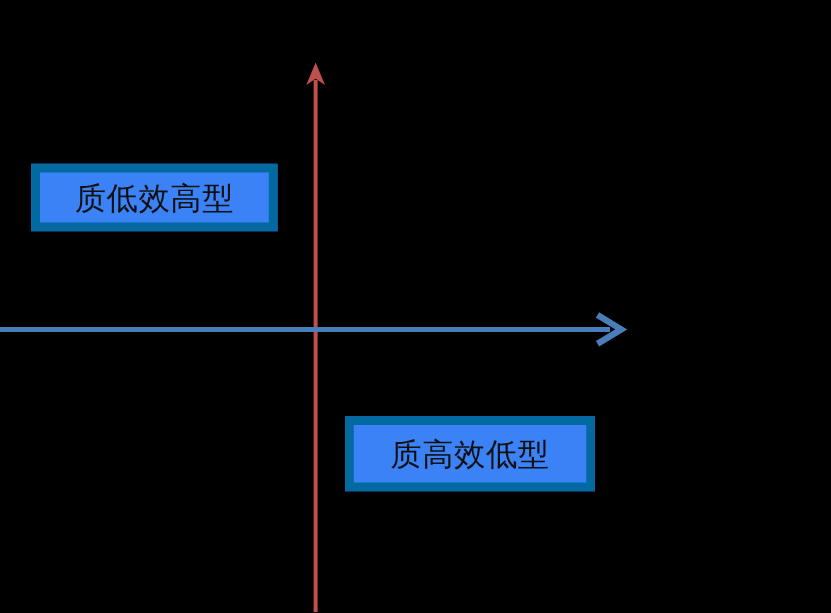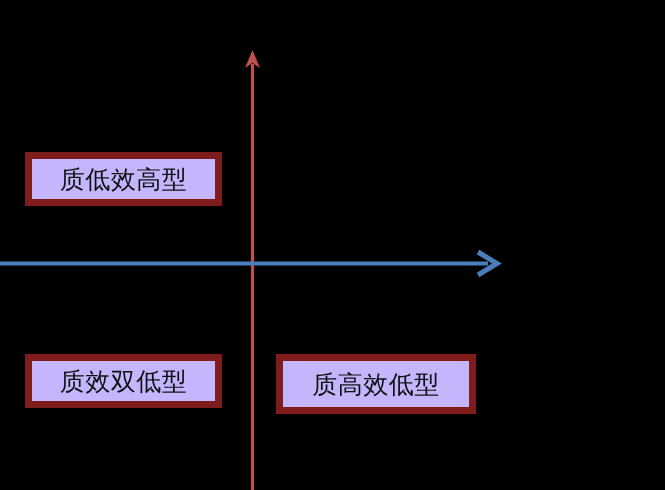--- a/index.html
+++ b/index.html
@@ -19,27 +19,26 @@
     position: absolute;
     left: 0;
     top: 0;
     width: 665px;
     height: 490px;
     pointer-events: none;
   }
   .quadrant-box {
     position: absolute;
     box-sizing: border-box;
-    background: #c4b5fd;
-    border: 7px solid #7f1d1d;
+    background: #3b82f6;
+    border: 7px solid #0369a1;
     display: flex;
     align-items: center;
     justify-content: center;
     z-index: 5;
-    margin-top: 21px;
   }
   .quadrant-label {
     color: #101010;
     font-size: 25px;
     line-height: 1;
     letter-spacing: 0.5px;
     white-space: nowrap;
     font-family: "DejaVu Sans", "Liberation Sans", sans-serif;
   }
   #box-q2 { left: 25px;  top: 131px; width: 197px; height: 54px; }
@@ -61,21 +60,18 @@
     <line x1="0" y1="263.5" x2="488" y2="263.5" stroke="#4a7ebb" stroke-width="4"></line>
 
     <polyline points="478,252 497,263.5 478,275" fill="none" stroke="#4a7ebb" stroke-width="5" stroke-linecap="butt" stroke-linejoin="miter"></polyline>
   </svg>
 
   <div class="quadrant-box" id="box-q2">
     <span class="quadrant-label">质低效高型</span>
   </div>
 
 
-  <div class="quadrant-box" id="box-q3">
-    <span class="quadrant-label">质效双低型</span>
-  </div>
 
   <div class="quadrant-box" id="box-q4">
     <span class="quadrant-label">质高效低型</span>
   </div>
 
 </div>
 
 </body></html>

